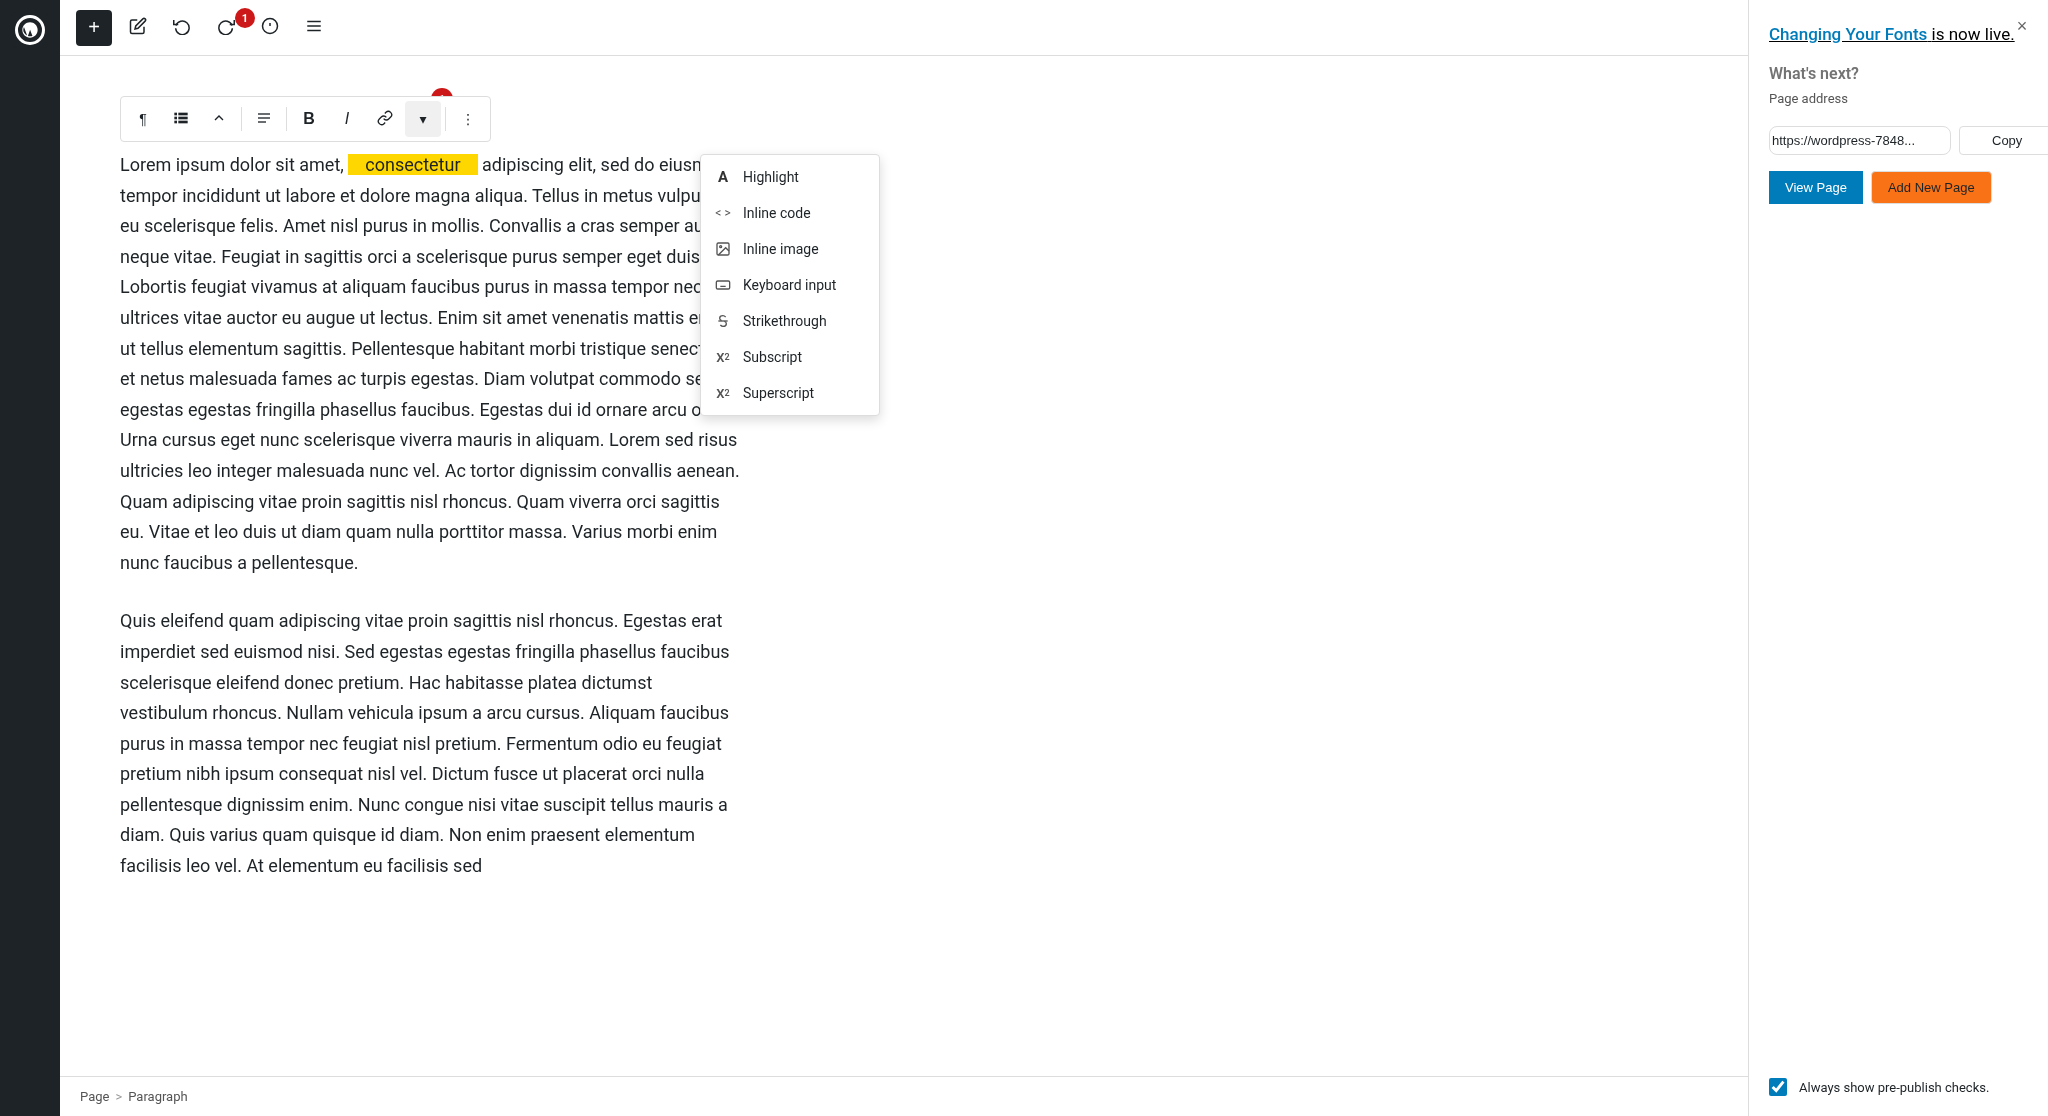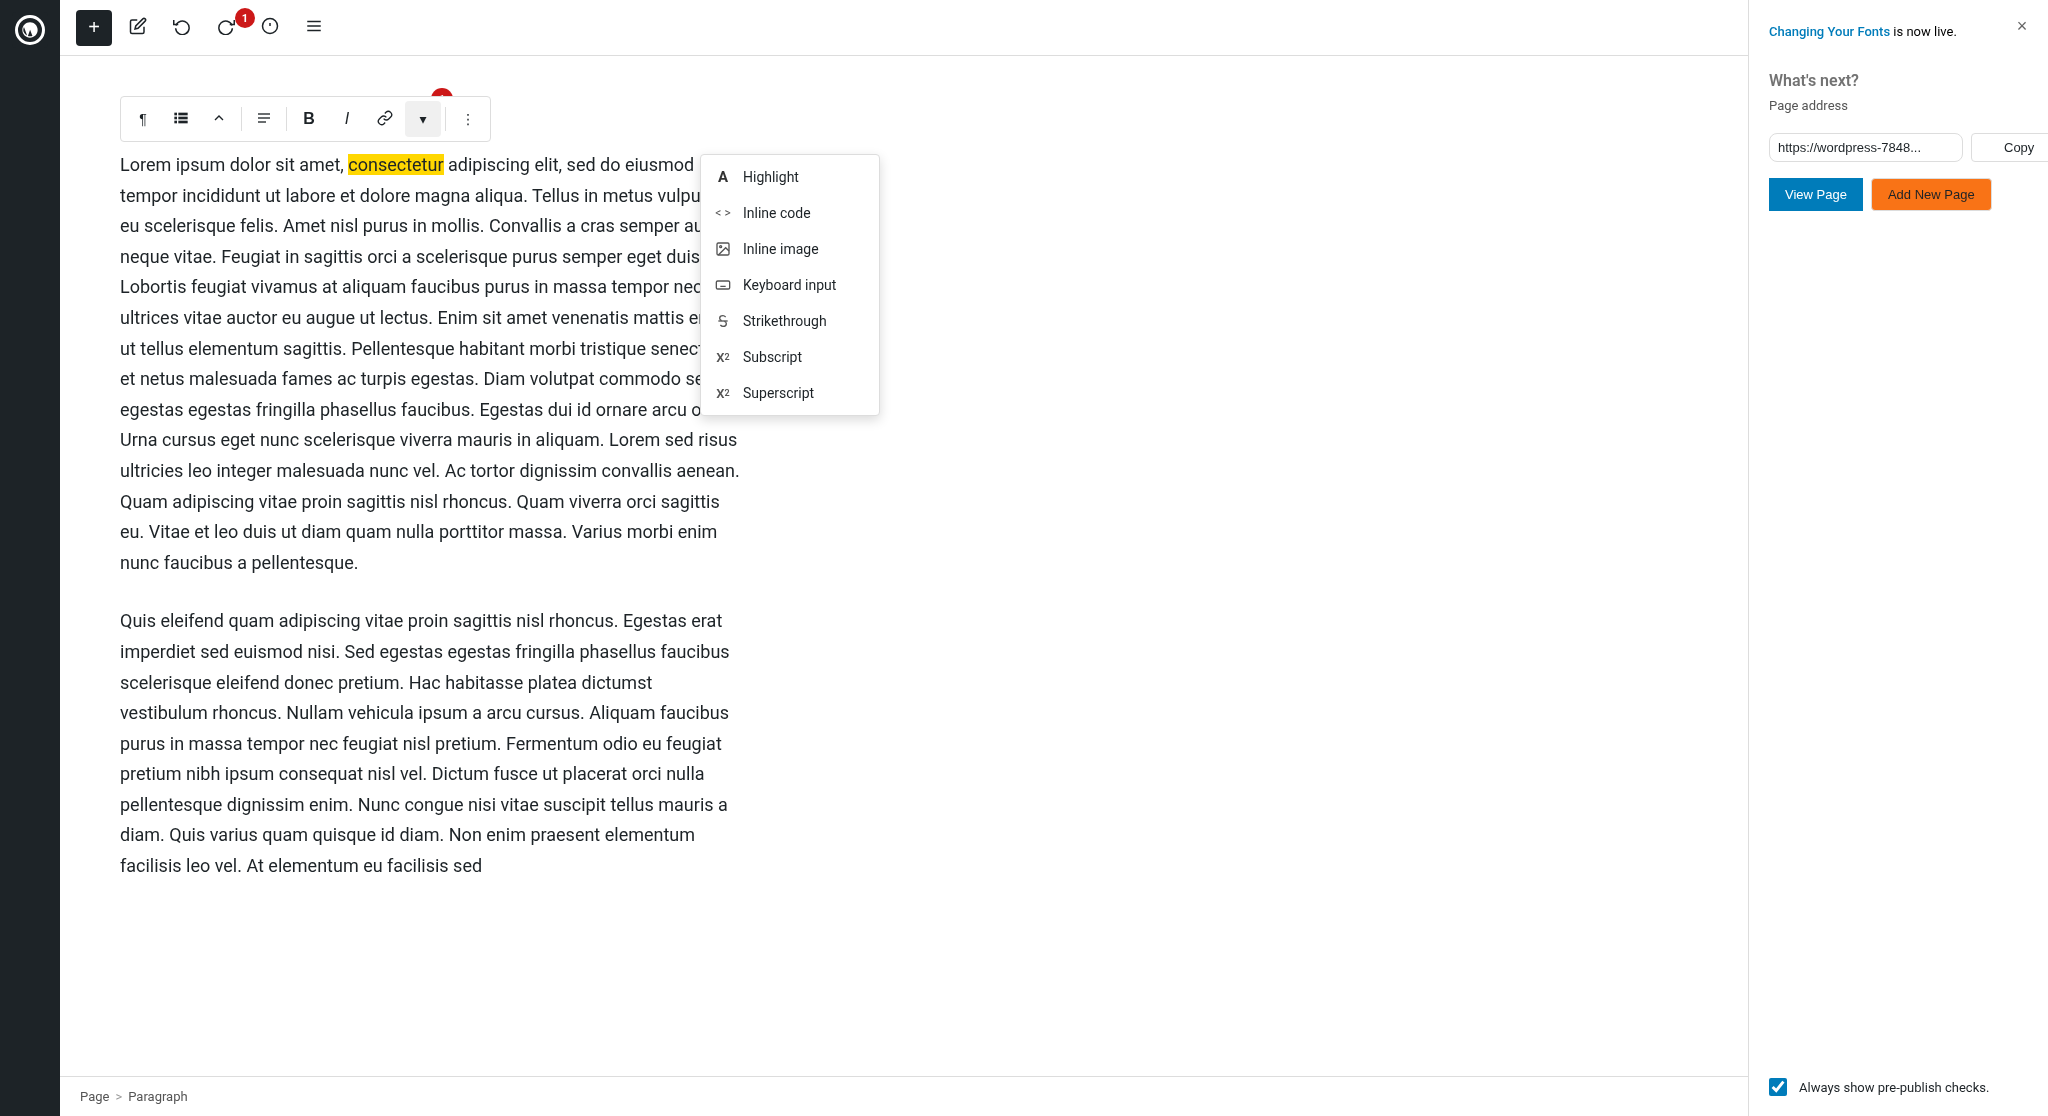--- a/index.html
+++ b/index.html
@@ -185,21 +185,21 @@
       font-size: 18px;
       line-height: 1.7;
       color: #1d2327;
       max-width: 620px;
       margin-bottom: 28px;
     }
 
     
     .highlight-text {
       background: #ffd700;
-      padding: 0 0;
+      padding: 0 17px;
     }
 
     
     .right-panel {
       width: 300px;
       background: #fff;
       border-left: 1px solid #ddd;
       display: flex;
       flex-direction: column;
       padding: 20px;
@@ -216,23 +216,24 @@
       border: none;
       cursor: pointer;
       font-size: 18px;
       color: #666;
       display: flex;
       align-items: center;
       justify-content: center;
       border-radius: 4px;
     }
     .panel-notification {
-      font-size: 13px;
-      margin-bottom: 32px;
+      font-size: 17px;
+      margin-bottom: 20px;
       padding-top: 4px;
+      text-decoration: underline;
     }
     .panel-notification a {
       color: #007cba;
       text-decoration: none;
       font-weight: 500;
     }
     .panel-section-title {
       font-size: 16px;
       font-weight: 600;
       color: #737373;
@@ -245,21 +246,21 @@
     }
     .page-address-row {
       display: flex;
       gap: 8px;
       margin-bottom: 16px;
     }
     .page-address-input {
       flex: 1;
       border: 1px solid #ddd;
       border-radius: 8px;
-      padding: 6px 8px;
+      padding: 6px 2px;
       font-size: 13px;
       color: #1d2327;
       background: #fff;
       outline: none;
     }
     .copy-btn {
       background: #fff;
       border: 1px solid #ddd;
       border-radius: 4px;
       padding: 6px 32px;

